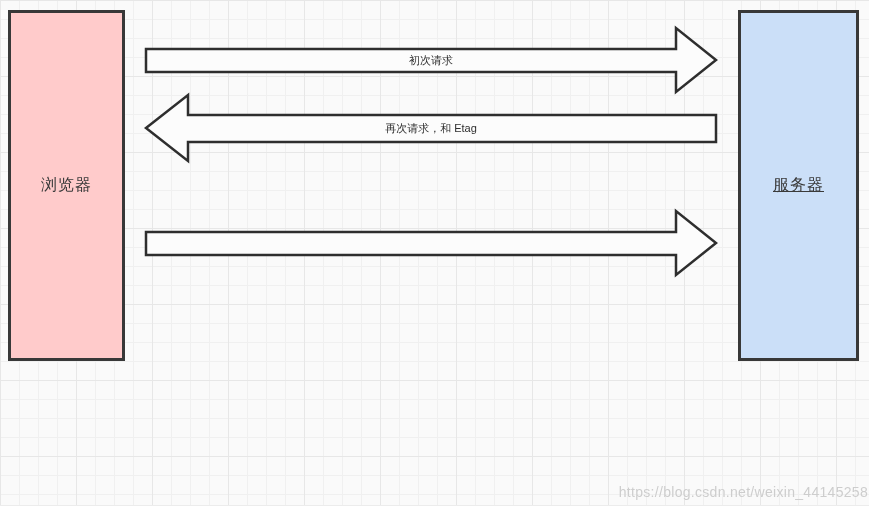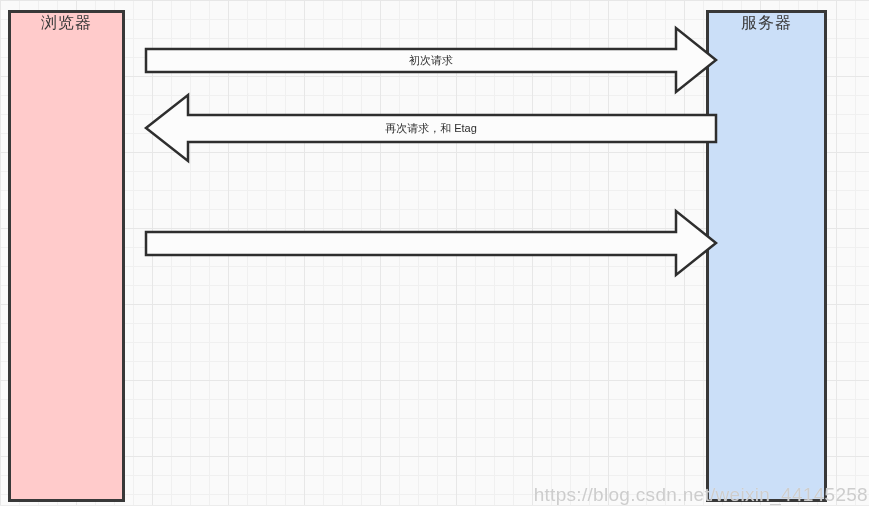--- a/index.html
+++ b/index.html
@@ -14,41 +14,41 @@
     background-color:#fafafa;
     background-image:
       linear-gradient(to right,#e7e7e7 1px,transparent 1px),
       linear-gradient(to bottom,#e7e7e7 1px,transparent 1px),
       linear-gradient(to right,#f0f0f0 1px,transparent 1px),
       linear-gradient(to bottom,#f0f0f0 1px,transparent 1px);
     background-size:76px 76px,76px 76px,19px 19px,19px 19px;
     border-bottom:1px solid #ececec;
   }
   .node{
-    position:absolute;top:10px;height:492px;box-sizing:border-box;
+    position:absolute;top:10px;height:351px;box-sizing:border-box;
     border:3px solid #383838;
-    display:flex;justify-content:center;
+    display:flex;align-items:center;justify-content:center;
     font-size:16px;color:#3a3a3a;letter-spacing:1px;
   }
   .node-browser{left:8px;width:117px;background:#ffcbcb;}
-  .node-server{left:706px;width:121px;background:#cbdff8;}
+  .node-server{left:738px;width:121px;background:#cbdff8;text-decoration:underline;}
   .arrow{position:absolute;left:142px;width:578px;height:72px;}
   .arrow-1{top:24px;}
   .arrow-2{top:92px;}
   .arrow-3{top:207px;}
   .arrow-4{top:292px;}
   .arrow svg{position:absolute;left:0;top:0;display:block;}
   .arrow-shape{fill:#fcfcfc;stroke:#2e2e2e;stroke-width:2.5;stroke-linejoin:miter;}
   .arrow-label{
     position:absolute;left:0;top:23px;width:100%;height:27px;line-height:27px;
     text-align:center;font-size:11px;color:#2e2e2e;white-space:nowrap;
   }
   .watermark{
-    position:absolute;right:1px;bottom:8px;z-index:10;
-    font-size:19px;color:#cdcdcd;letter-spacing:.3px;
+    position:absolute;right:1px;bottom:14px;z-index:10;
+    font-size:14px;color:#cdcdcd;letter-spacing:.3px;
     text-shadow:0 0 1px rgba(255,255,255,.6);
   }
 </style>
 </head>
 <body>
 
 <div class="canvas">
 
   <div class="grid"></div>
 

